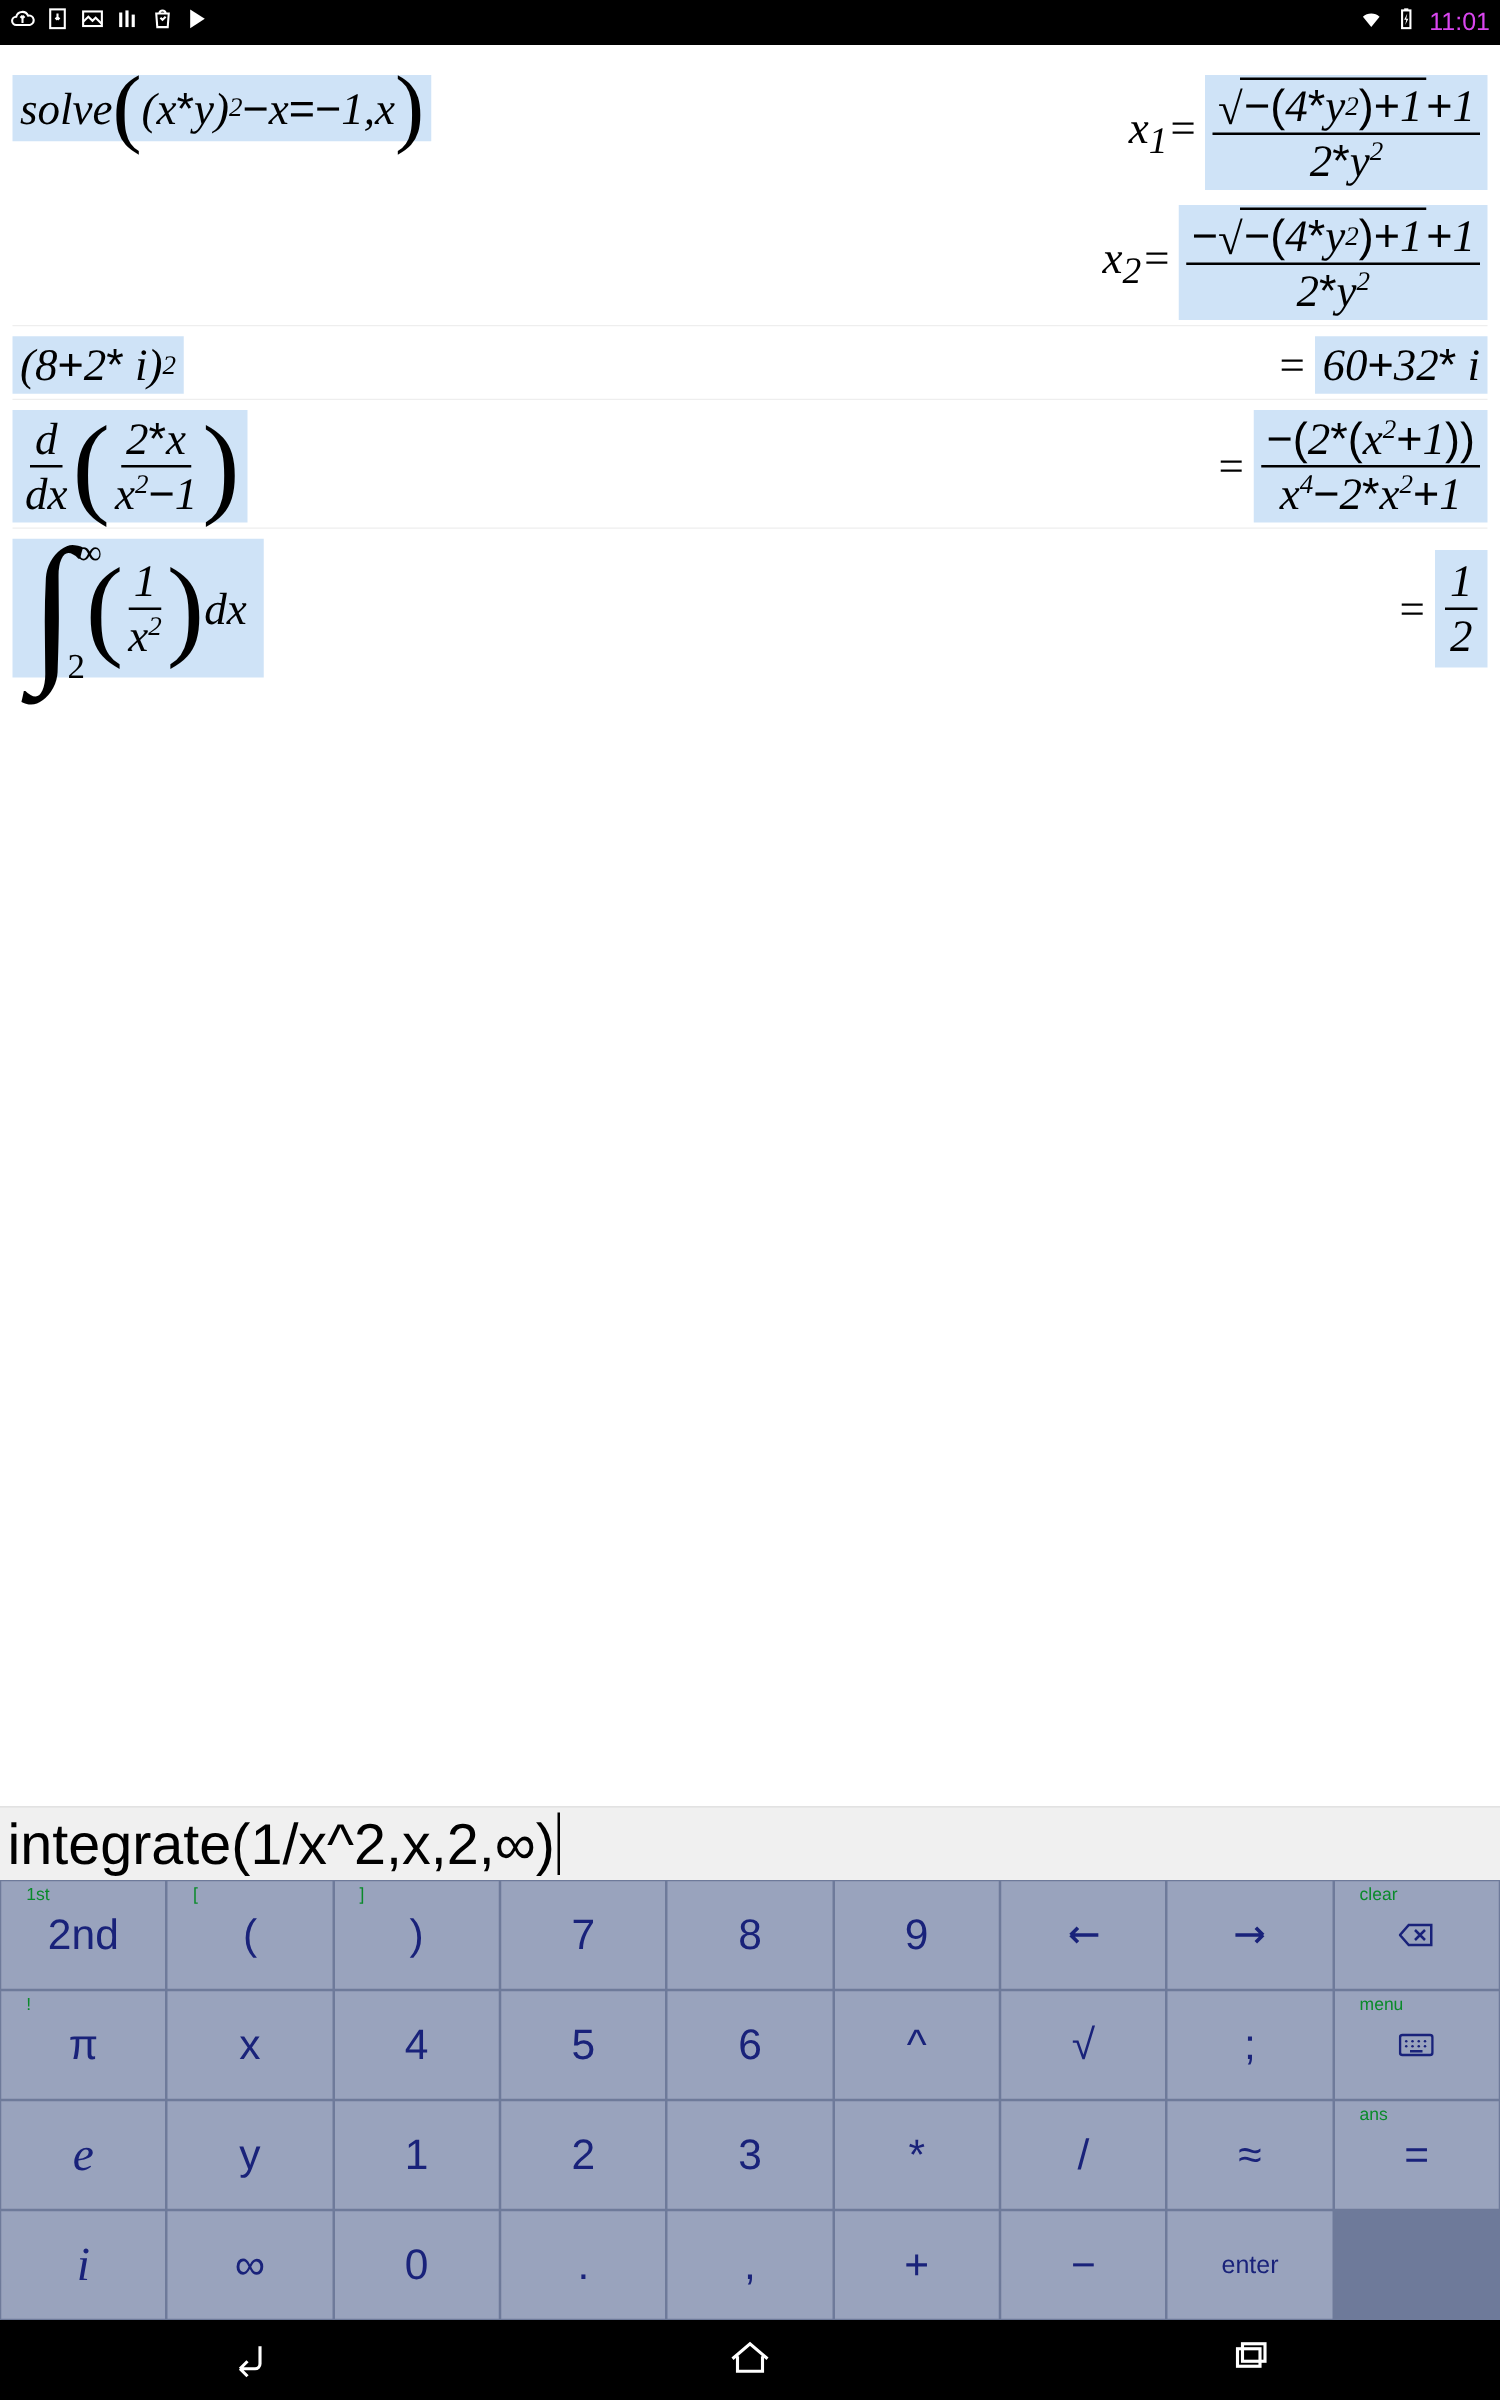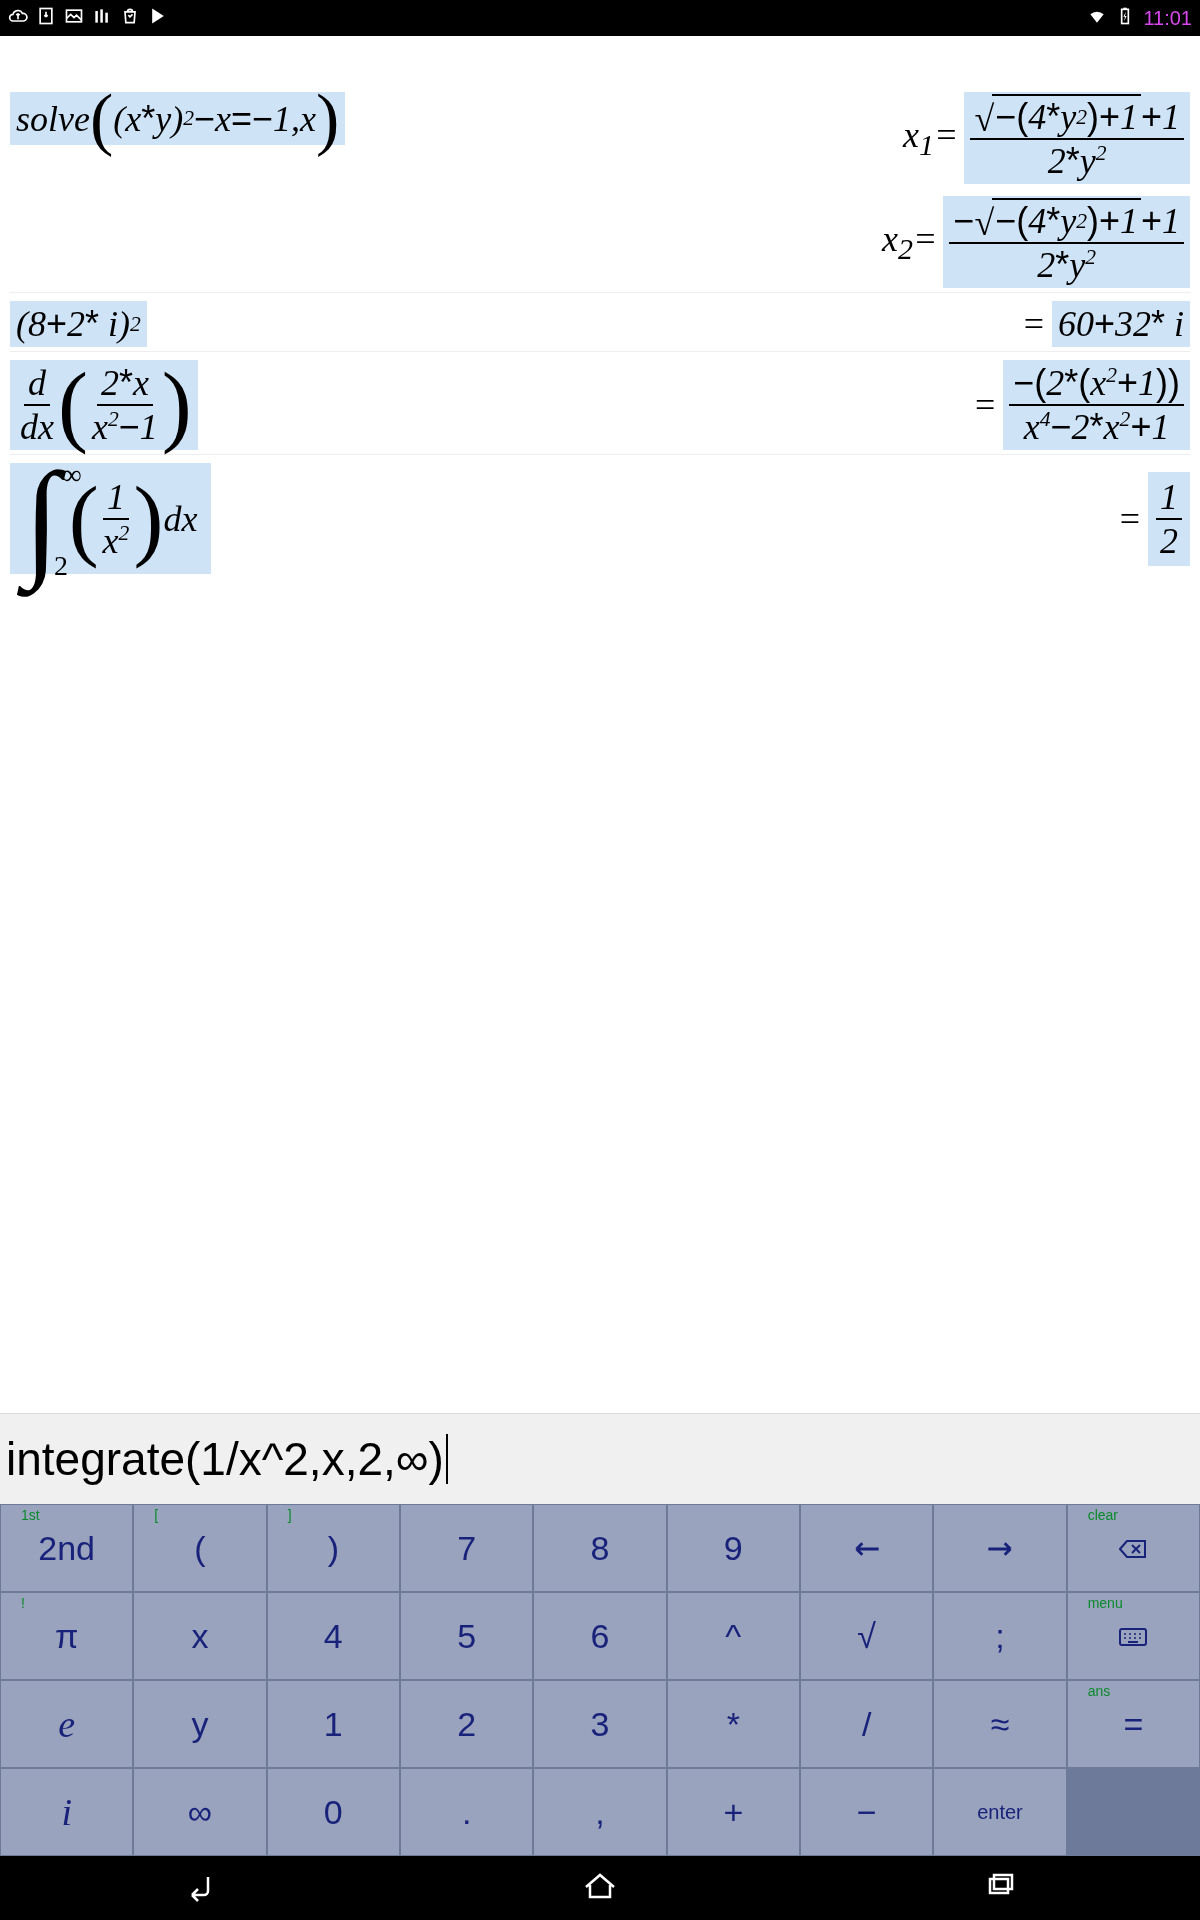--- a/index.html
+++ b/index.html
@@ -9,21 +9,21 @@
   
   .status-bar {
     background: #000; color: #d946ef; height: 36px;
     display: flex; align-items: center; justify-content: space-between;
     padding: 0 8px; font-family: Arial, sans-serif; font-size: 20px;
   }
   .status-left, .status-right { display: flex; align-items: center; gap: 8px; }
   .status-bar svg { width: 20px; height: 20px; fill: #fff; }
 
   
-  .history { flex: 1; overflow: hidden; padding: 24px 10px 0 10px; margin-top: 32px; }
+  .history { flex: 1; overflow: hidden; padding: 24px 10px 0 10px; }
   .row { display: flex; align-items: flex-start; justify-content: space-between; margin-bottom: 8px; border-bottom: 1px solid #eee; padding-bottom: 4px; }
   .row:last-child { border-bottom: none; }
   .lhs, .rhs { display: flex; align-items: center; }
   .hl { background: #cfe3f7; padding: 2px 6px; display: inline-flex; align-items: center; }
   .math { font-size: 36px; font-style: italic; color: #000; }
   .math .op { font-style: normal; font-family: Arial, sans-serif; }
   .math sup { font-size: 0.6em; vertical-align: super; }
   .frac { display: inline-flex; flex-direction: column; align-items: center; vertical-align: middle; }
   .frac .num { border-bottom: 2px solid #000; padding: 0 4px; }
   .frac .den { padding: 0 4px; }
@@ -34,21 +34,21 @@
   .rhs-col { display: flex; flex-direction: column; gap: 12px; align-items: flex-end; }
   .big-int { display:inline-flex; align-items:center; }
   .int-sym { font-size: 130px; line-height: 0.7; font-style: normal; position: relative; }
   .int-sup { position: absolute; top: -8px; right: -22px; font-size: 28px; }
   .int-sub { position: absolute; bottom: -12px; left: 30px; font-size: 28px; font-style: normal;}
   .tall-paren { font-size: 90px; line-height: 0.6; font-style: normal; }
   .tall-paren-m { font-size: 70px; line-height: 0.7; font-style: normal; }
 
   
   .input-line {
-    background: #f0f0f0; padding: 18px 6px; font-size: 46px;
+    background: #f0f0f0; padding: 2px 6px; font-size: 46px;
     font-family: Arial, sans-serif; display:flex; align-items:center;
     border-top: 1px solid #ddd;
   }
   .cursor { border-right: 2px solid #000; height: 50px; margin-left:2px; }
 
   
   .keyboard { display: grid; grid-template-columns: repeat(9, 1fr); grid-template-rows: repeat(4, 86px); gap: 2px; background: #6e7a9a; padding: 1px; }
   .key {
     background: #99a3bd; color: #19227a;
     display: flex; align-items: center; justify-content: center;

